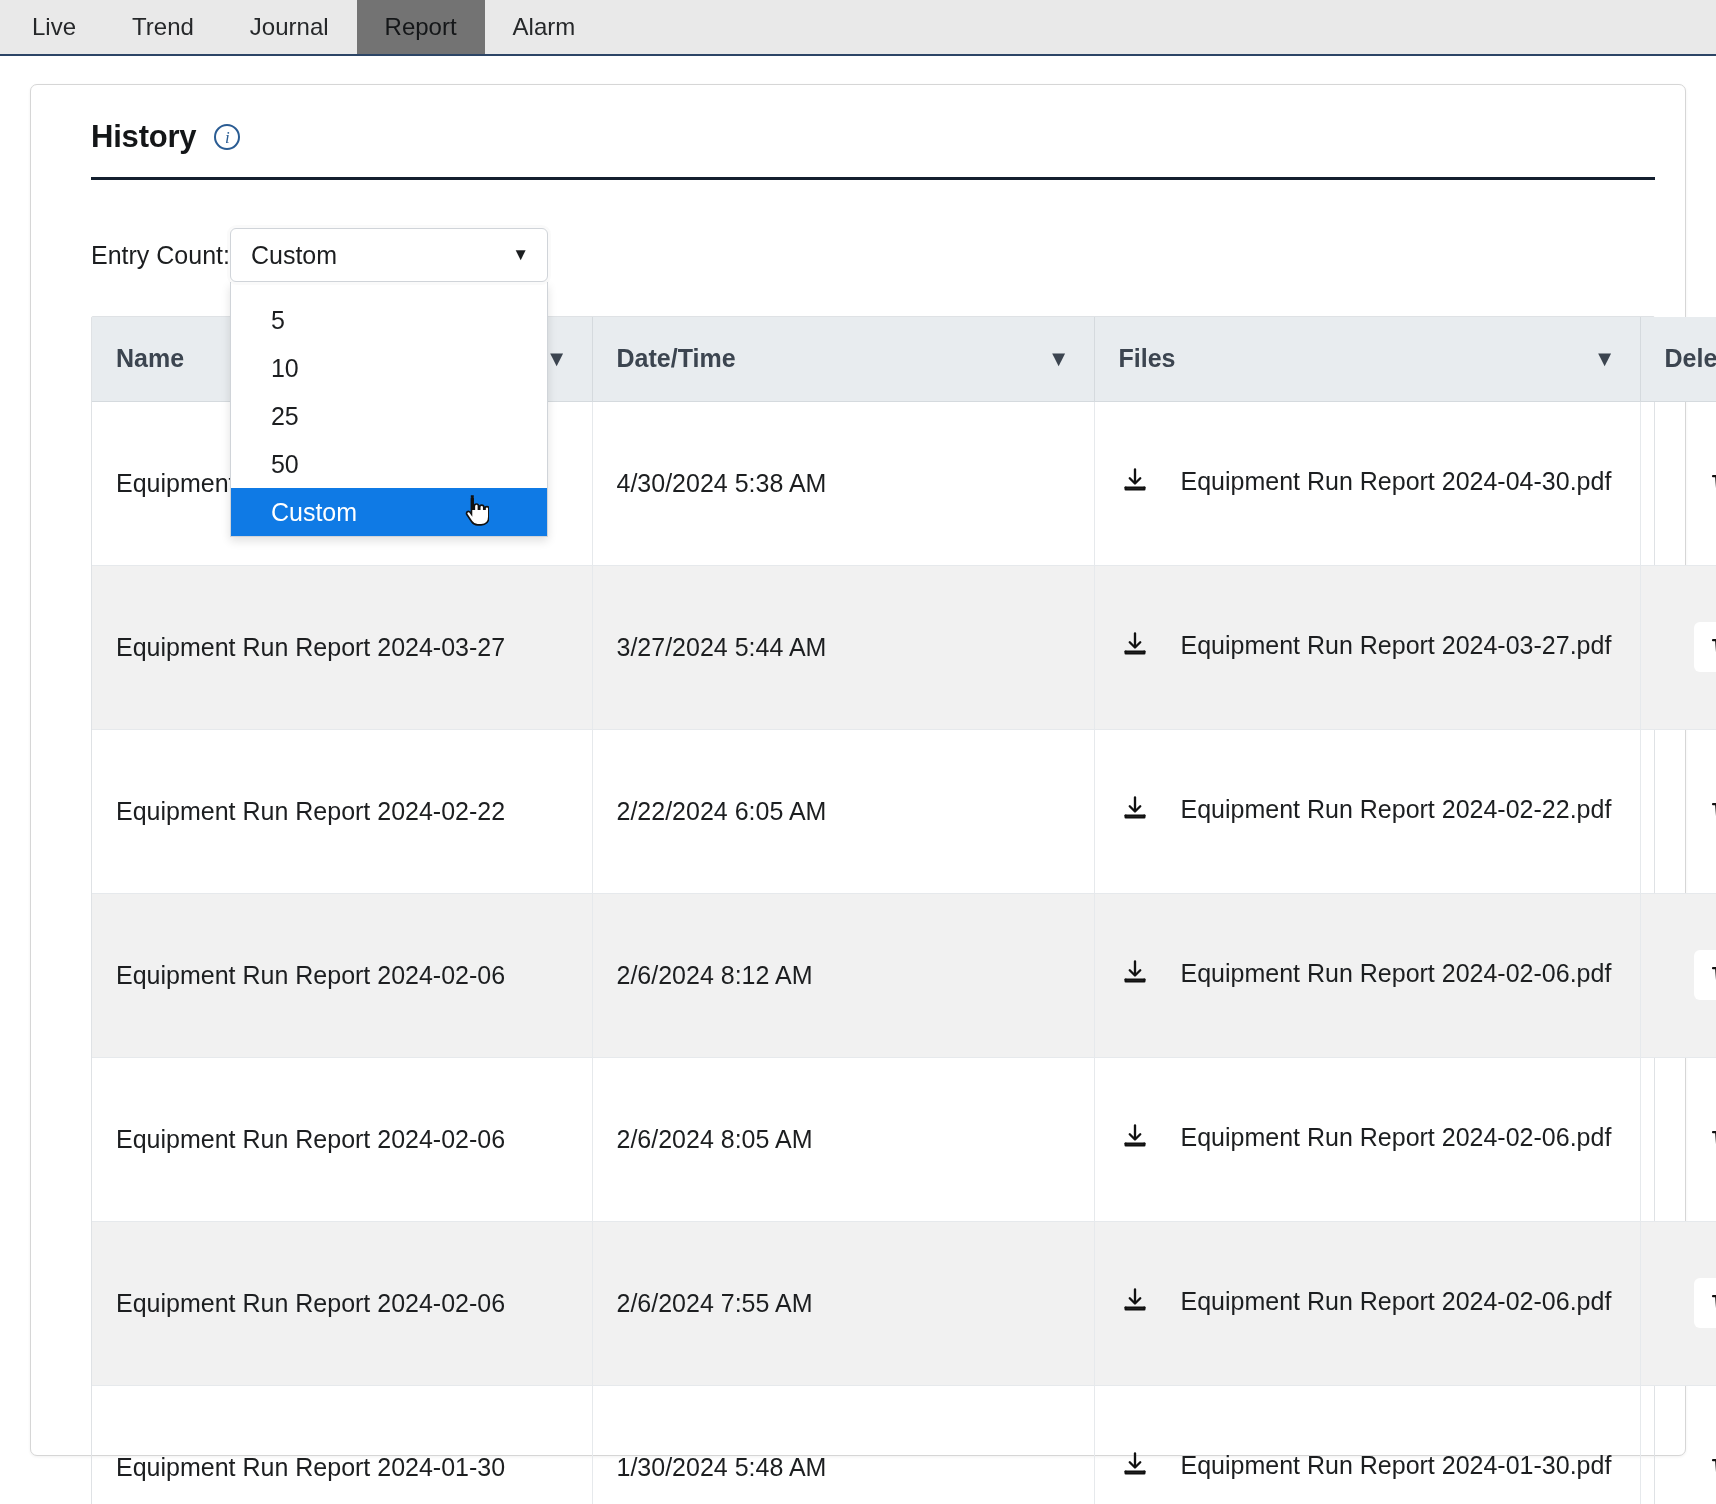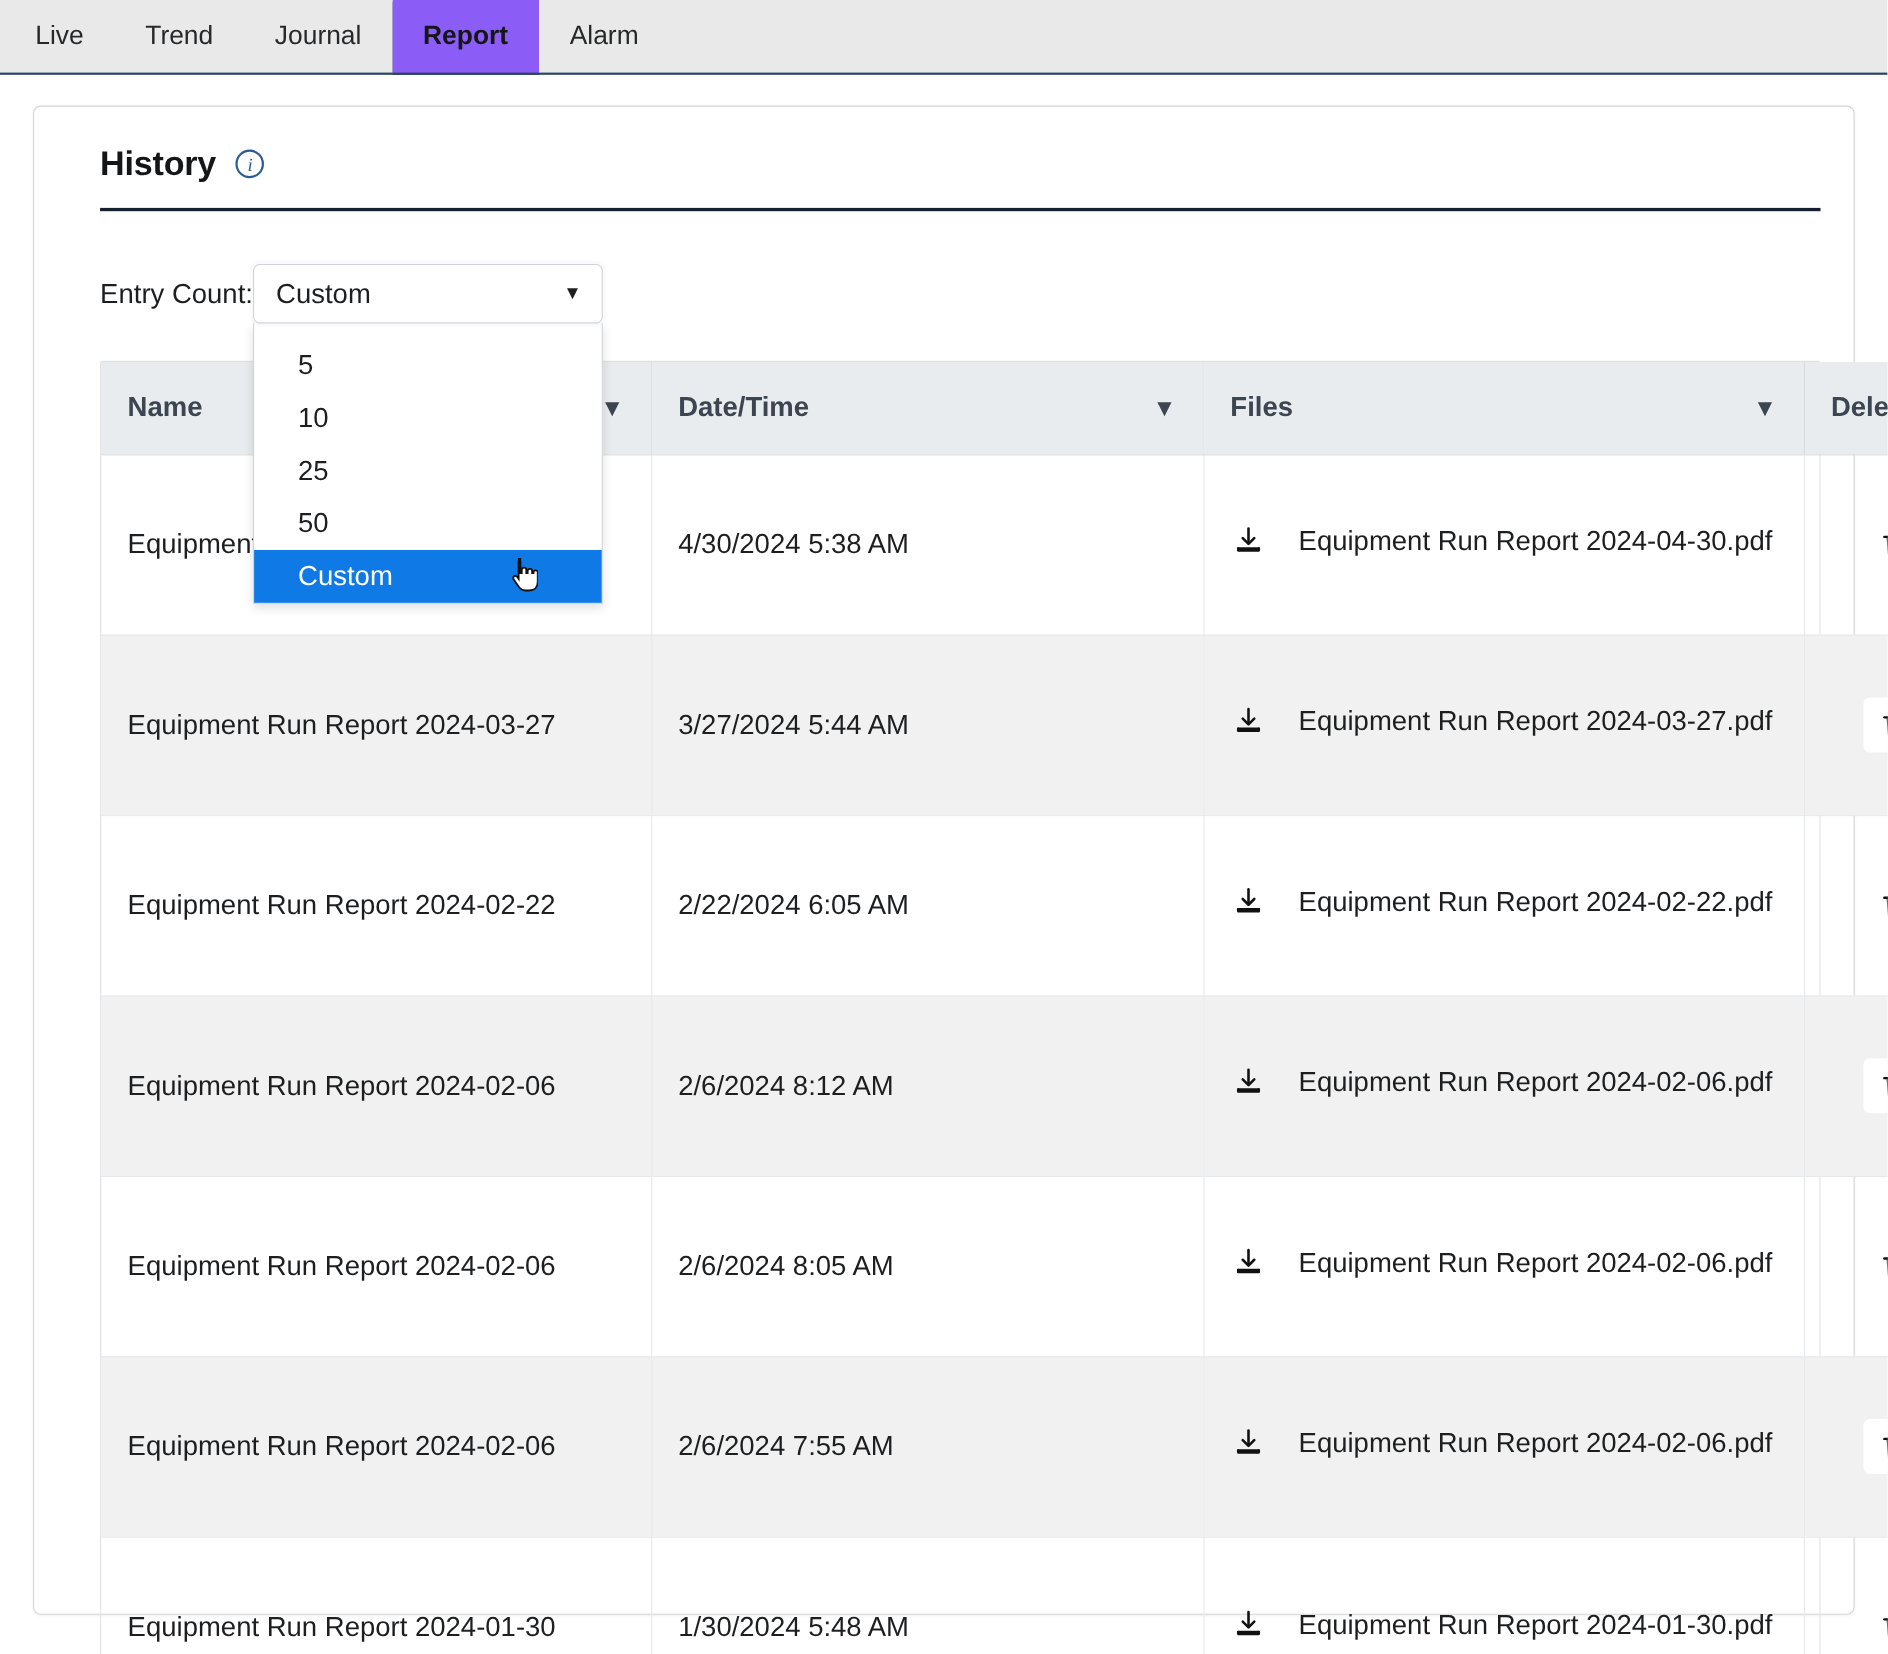--- a/index.html
+++ b/index.html
@@ -7,40 +7,40 @@
     margin: 0; padding: 0;
     width: 1716px; height: 1504px;
     background: #ffffff;
     font-family: "Liberation Sans", sans-serif;
     -webkit-font-smoothing: antialiased;
   }
 
   
   .tabbar {
     position: relative;
-    height: 68px;
+    height: 56px;
     background: #e9e9e9;
     border-bottom: 2px solid #2c4566;
     display: flex;
     align-items: stretch;
     padding-left: 4px;
   }
   .tab {
     display: flex;
     align-items: center;
     padding: 0 28px;
     font-size: 24px;
     color: #26282a;
     cursor: pointer;
     position: relative;
     top: 0;
   }
   .tab.active {
-    background: #8b5cf6;
-    font-weight: bold;
+    background: #737373;
+    font-weight: normal;
     color: #141618;
     box-shadow: 0 2px 0 0 #2c4566;
   }
 
   
   .page {
     padding: 28px 30px 0 30px;
     height: calc(1504px - 68px);
   }
   .card {

